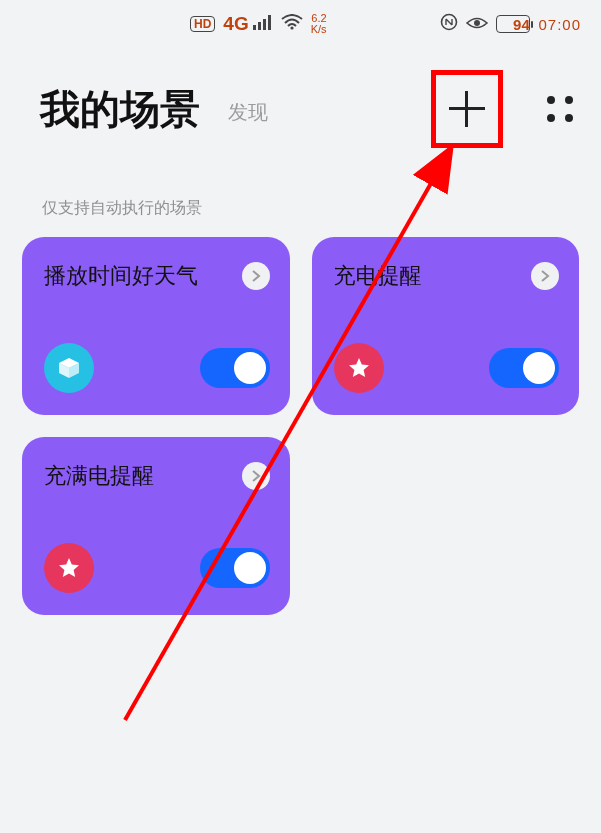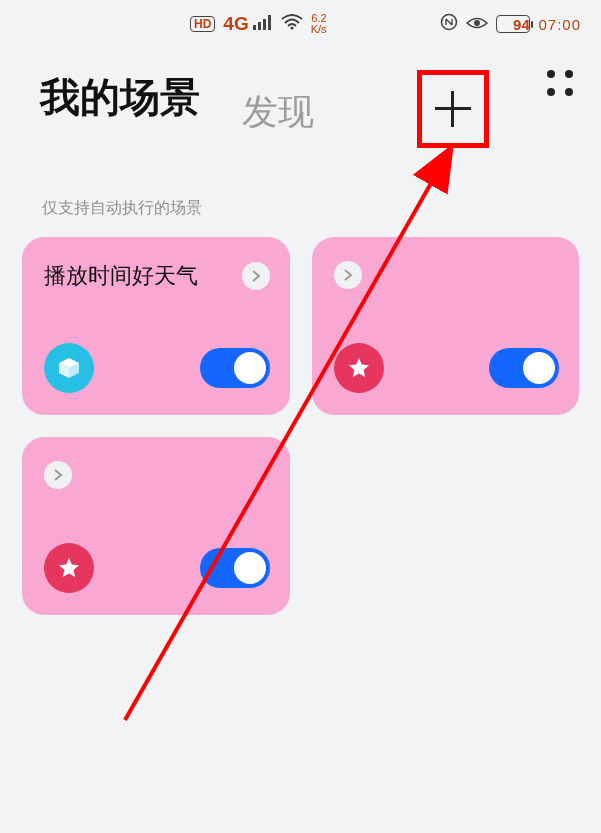--- a/index.html
+++ b/index.html
@@ -51,31 +51,31 @@
   .battery::after {
     content: "";
     position: absolute; right: -4px; top: 5px;
     width: 2.5px; height: 7px; background: #444; border-radius: 1px;
   }
   .clock { font-size: 15px; letter-spacing: 1px; }
 
   
   .tabs {
     display: flex;
-    align-items: flex-start;
+    align-items: center;
     padding: 22px 28px 10px 40px;
-    gap: 42px;
+    gap: 28px;
   }
   .tab-active {
     font-size: 40px;
     font-weight: 700;
     color: #111;
   }
   .tab-inactive {
-    font-size: 36px;
+    font-size: 20px;
     color: #9c9c9c;
     align-self: center;
    margin-top:6px;
   }
   .tabs-spacer { flex: 1; }
   .add-box {
     width: 72px; height: 78px;
     border: 5px solid #ff0000;
     display: flex; align-items: center; justify-content: center;
     margin-right: 6px;
@@ -103,21 +103,21 @@
   }
 
   
   .cards {
     display: grid;
     grid-template-columns: 1fr 1fr;
     gap: 22px;
     padding: 0 22px;
   }
   .card {
-    background: #f9a8d4;
+    background: #8b5cf6;
     border-radius: 22px;
     padding: 24px 20px 22px 22px;
     display: flex; flex-direction: column;
     justify-content: space-between;
     height: 178px;
   }
   .card-top { display: flex; align-items: center; justify-content: space-between; }
   .card-title { font-size: 22px; font-weight: 500; color: #111; }
   .chevron {
     width: 28px; height: 28px;
@@ -234,38 +234,40 @@
           <path d="M3 8 L3 18 L13 23 L13 13 Z" fill="#fff" opacity="0.85"></path>
           <path d="M23 8 L23 18 L13 23 L13 13 Z" fill="#fff" opacity="0.7"></path>
         </svg>
       </span>
       <span class="toggle"></span>
     </div>
   </div>
 
   <div class="card">
     <div class="card-top">
+      <span class="card-title">充电提醒</span>
       <span class="chevron">
         <svg width="12" height="12" viewBox="0 0 12 12">
             <path d="M3 1 L9 6 L3 11" fill="none" stroke-width="2"></path>
           </svg>
       </span>
     </div>
     <div class="card-bottom">
       <span class="icon-circle ic-pink">
         <svg width="24" height="24" viewBox="0 0 24 24">
           <path d="M12 2 L14.8 8.6 L22 9.3 L16.6 14 L18.2 21 L12 17.4 L5.8 21 L7.4 14 L2 9.3 L9.2 8.6 Z" fill="#fff"></path>
         </svg>
       </span>
       <span class="toggle"></span>
     </div>
   </div>
 
   <div class="card">
     <div class="card-top">
+      <span class="card-title">充满电提醒</span>
       <span class="chevron">
         <svg width="12" height="12" viewBox="0 0 12 12">
             <path d="M3 1 L9 6 L3 11" fill="none" stroke-width="2"></path>
           </svg>
       </span>
     </div>
     <div class="card-bottom">
       <span class="icon-circle ic-pink">
         <svg width="24" height="24" viewBox="0 0 24 24">
           <path d="M12 2 L14.8 8.6 L22 9.3 L16.6 14 L18.2 21 L12 17.4 L5.8 21 L7.4 14 L2 9.3 L9.2 8.6 Z" fill="#fff"></path>

